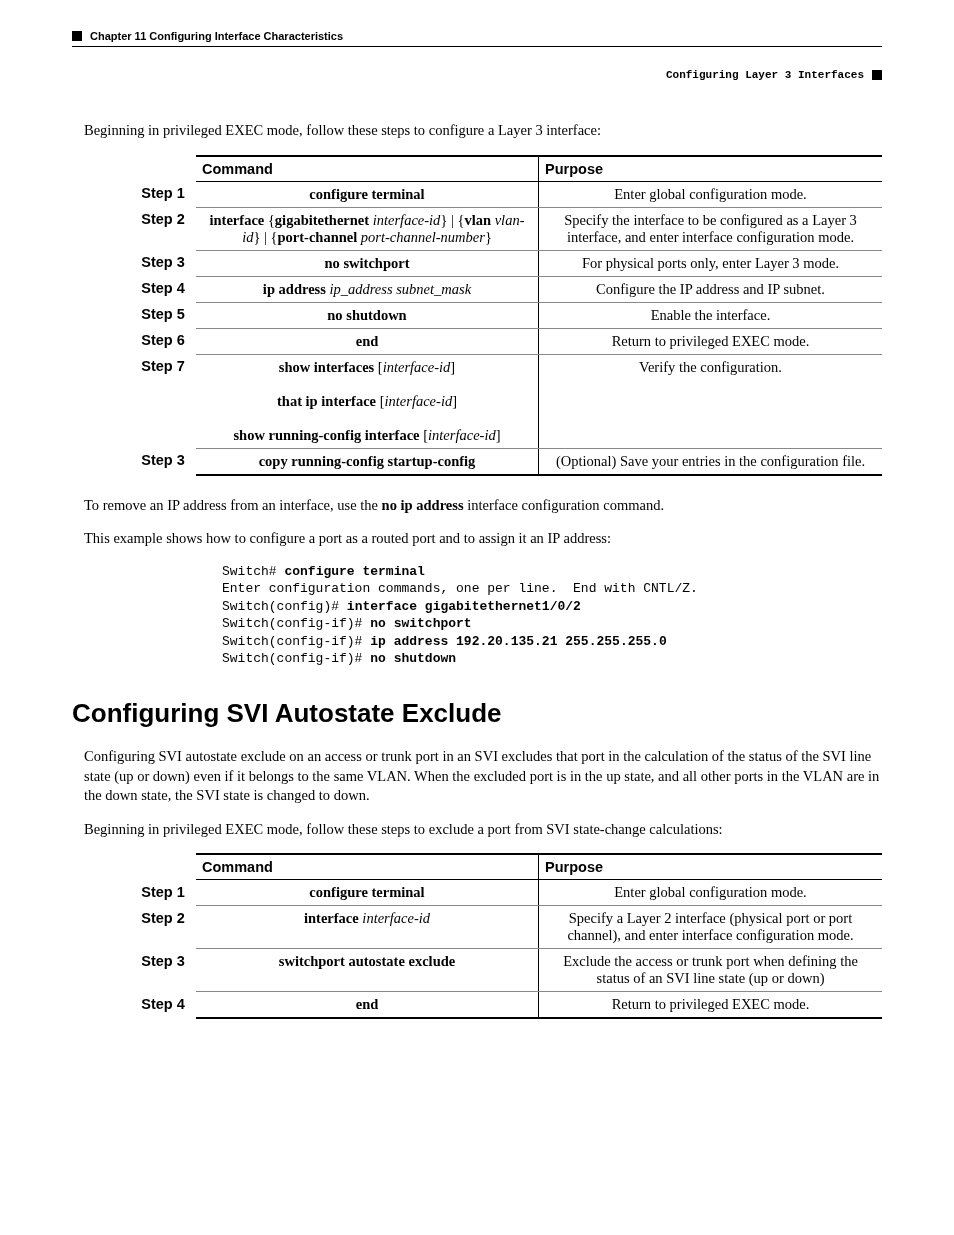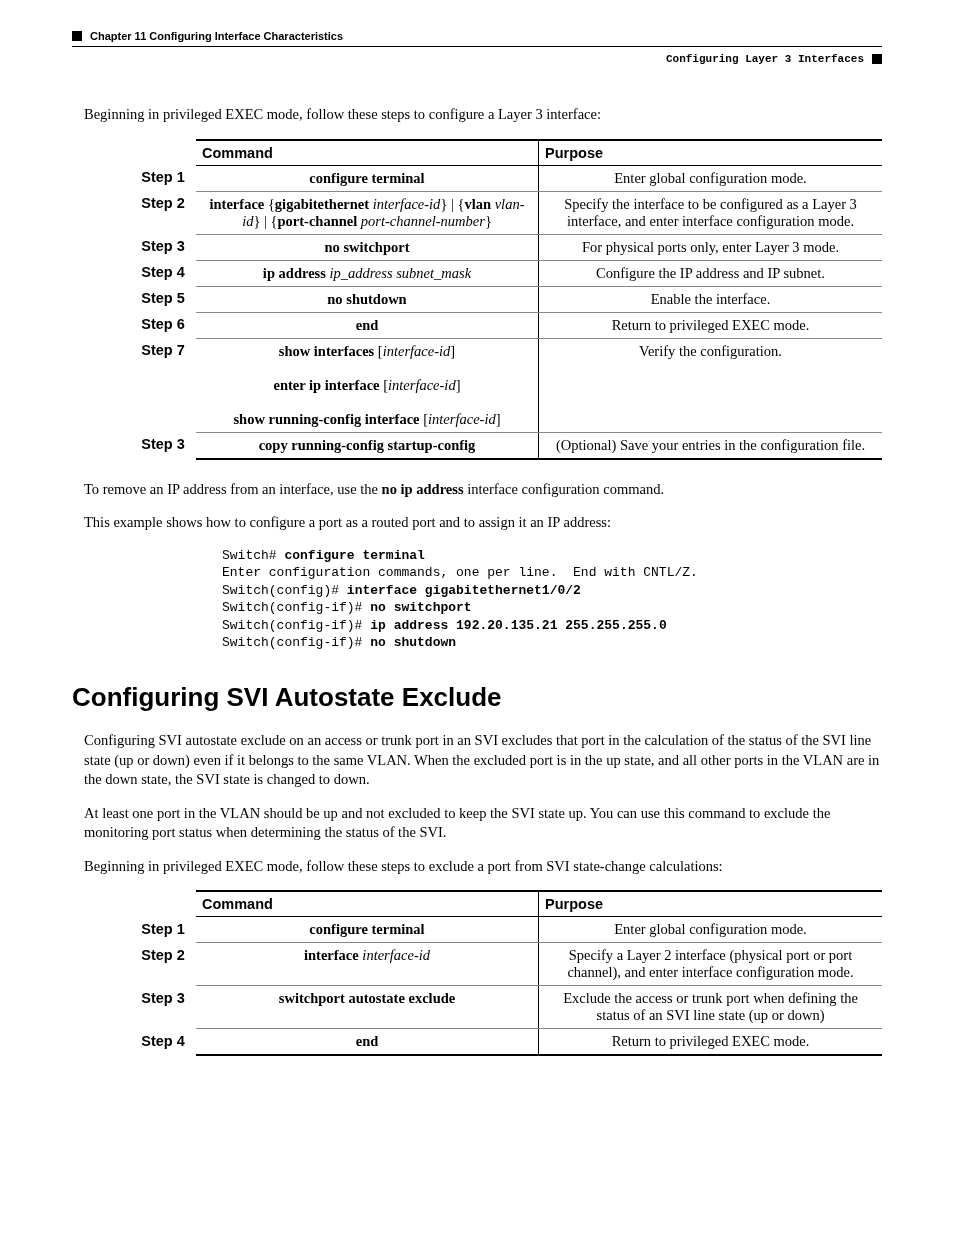--- a/index.html
+++ b/index.html
@@ -12,21 +12,21 @@
     width: 954px;
   }
   .page {
     padding: 30px 72px 30px 72px;
     position: relative;
     box-sizing: border-box;
   }
   .running-head {
     border-bottom: 1px solid #000;
     padding-bottom: 4px;
-    margin-bottom: 6px;
+    margin-bottom: 22px;
     display: flex;
     align-items: center;
   }
   .running-head .bar {
     width: 10px;
     height: 10px;
     background: #000;
     margin-right: 8px;
   }
   .running-head .chap {
@@ -169,21 +169,21 @@
           <td class="cmd"><span class="cmd-bold">no shutdown</span></td>
           <td class="purpose">Enable the interface.</td>
         </tr>
         <tr>
           <td class="step-label">Step 6</td>
           <td class="cmd"><span class="cmd-bold">end</span></td>
           <td class="purpose">Return to privileged EXEC mode.</td>
         </tr>
         <tr>
           <td class="step-label">Step 7</td>
-          <td class="cmd"><span class="cmd-bold">show interfaces</span> [<span class="cmd-ital">interface-id</span>]<br><br><span class="cmd-bold">enter ip interface</span> [<span class="cmd-ital">interface-id</span>]<br><br><span class="cmd-bold">show running-config interface</span> [<span class="cmd-ital">interface-id</span>]</td>
+          <td class="cmd"><span class="cmd-bold">show interfaces</span> [<span class="cmd-ital">interface-id</span>]<br><br><span class="cmd-bold">that ip interface</span> [<span class="cmd-ital">interface-id</span>]<br><br><span class="cmd-bold">show running-config interface</span> [<span class="cmd-ital">interface-id</span>]</td>
           <td class="purpose">Verify the configuration.</td>
         </tr>
         <tr>
           <td class="step-label">Step 3</td>
           <td class="cmd"><span class="cmd-bold">copy running-config startup-config</span></td>
           <td class="purpose">(Optional) Save your entries in the configuration file.</td>
         </tr>
       </tbody>
   </table>
 
@@ -196,21 +196,20 @@
   <pre class="cli" id="cli-block">Switch# <b>configure terminal</b>
 Enter configuration commands, one per line.  End with CNTL/Z.
 Switch(config)# <b>interface gigabitethernet1/0/2</b>
 Switch(config-if)# <b>no switchport</b>
 Switch(config-if)# <b>ip address 192.20.135.21 255.255.255.0</b>
 Switch(config-if)# <b>no shutdown</b></pre>
 
   <h2 class="section">Configuring SVI Autostate Exclude</h2>
 
   <p class="body-text body-indent">Configuring SVI autostate exclude on an access or trunk port in an SVI excludes that port in the calculation of the status of the SVI line state (up or down) even if it belongs to the same VLAN. When the excluded port is in the up state, and all other ports in the VLAN are in the down state, the SVI state is changed to down.</p>
-  <p class="body-text body-indent">At least one port in the VLAN should be up and not excluded to keep the SVI state up. You can use this command to exclude the monitoring port status when determining the status of the SVI.</p>
   <p class="body-text body-indent">Beginning in privileged EXEC mode, follow these steps to exclude a port from SVI state-change calculations:</p>
 
   <table class="steps">
     <thead>
       <tr>
         <th style="border-right:none;border-top:none;border-bottom:none;"></th>
         <th class="cmd">Command</th>
         <th>Purpose</th>
       </tr>
     </thead>

